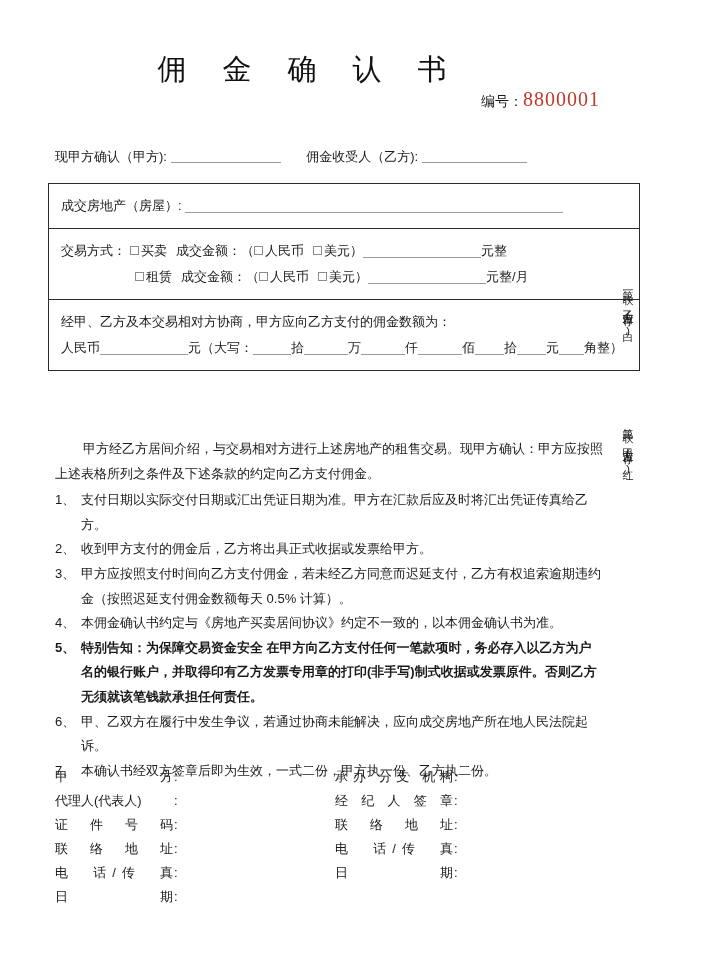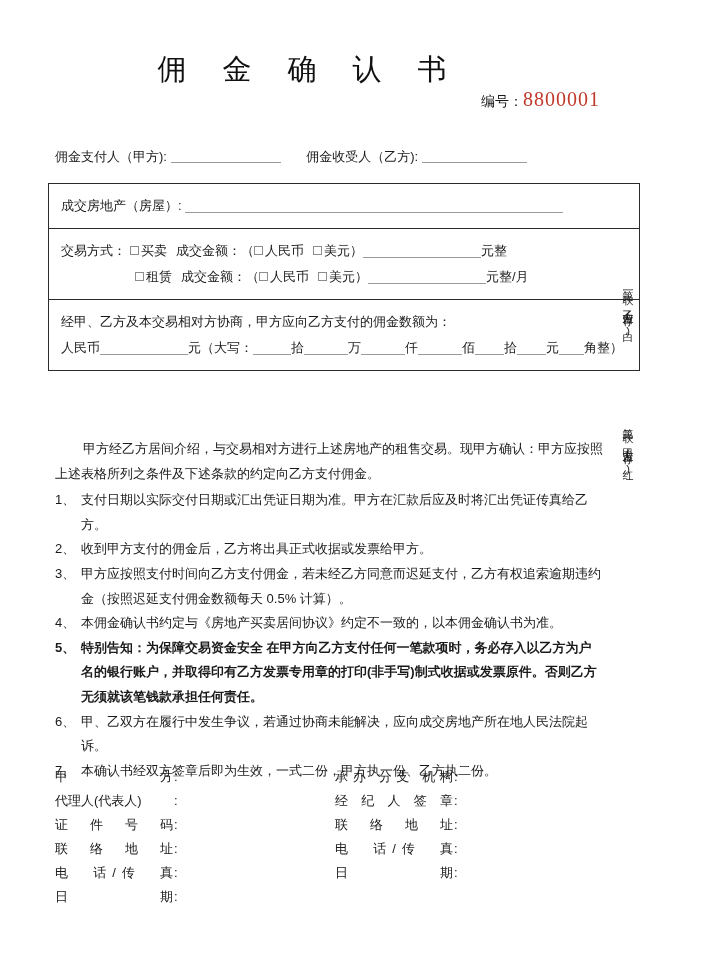--- a/index.html
+++ b/index.html
@@ -195,21 +195,21 @@
 <div id="page">
 
   <div class="doc-title">佣 金 确 认 书</div>
 
   <div class="serial-line">
     <span class="serial-label">编号：</span><span class="serial-value" id="serial-value" style="color: rgb(192, 57, 43);">8800001</span>
   </div>
 
   <div class="party-row">
     <span class="party-cell">
-      <span>佣金支付人（甲方):</span>
+      <span>现甲方确认（甲方):</span>
       <span class="blank b-110"></span>
     </span>
     <span class="party-cell second">
       <span>佣金收受人（乙方):</span>
       <span class="blank b-105"></span>
     </span>
   </div>
 
   <div class="frame">
 

